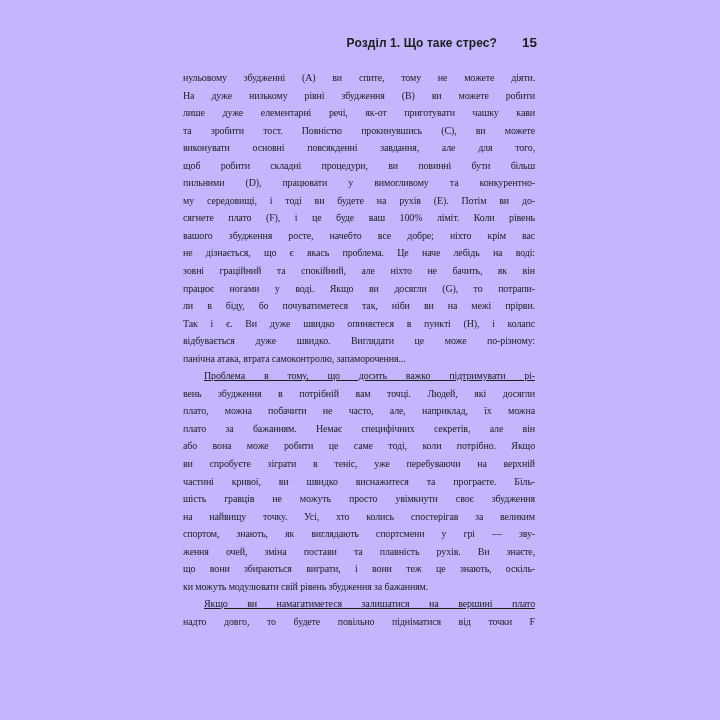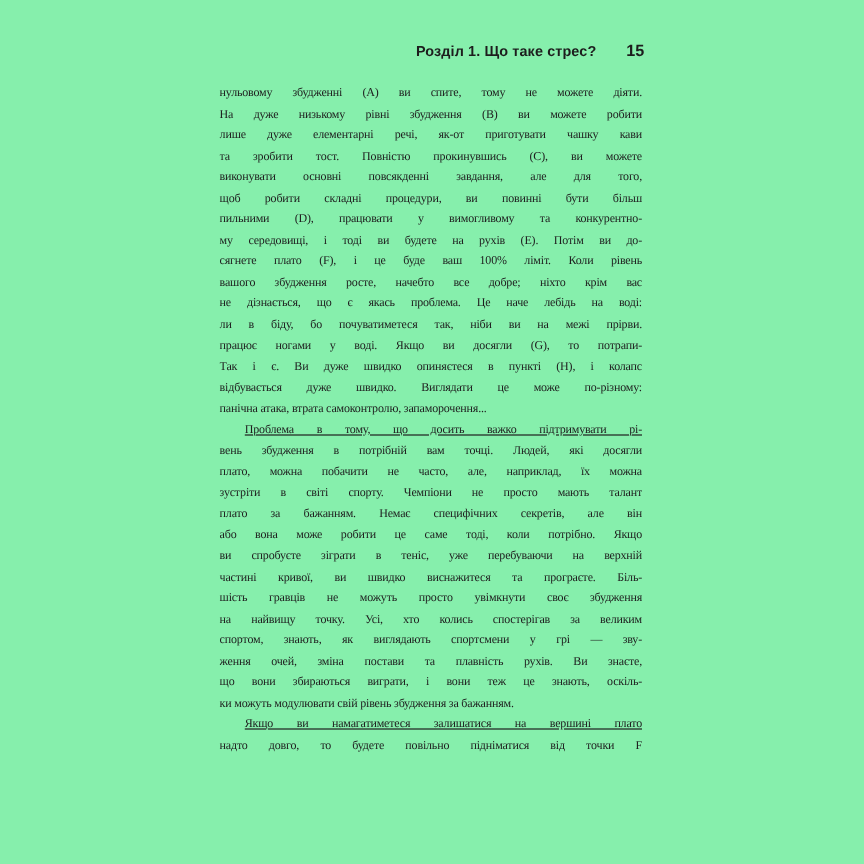--- a/index.html
+++ b/index.html
@@ -4,21 +4,21 @@
 <style>
   html, body {
     margin: 0;
     padding: 0;
     background: #ffffff;
   }
   .page {
     position: relative;
     width: 720px;
     height: 720px;
-    background: #86efac;
+    background: #c4b5fd;
     overflow: hidden;
     font-family: "Liberation Serif", serif;
   }
   .page-header {
     position: absolute;
     left: 183px;
     top: 35px;
     width: 354px;
     display: flex;
     justify-content: flex-end;
@@ -78,31 +78,31 @@
         <div class="line just">На дуже низькому рівні збудження (B) ви можете робити</div>
         <div class="line just">лише дуже елементарні речі, як-от приготувати чашку кави</div>
         <div class="line just">та зробити тост. Повністю прокинувшись (C), ви можете</div>
         <div class="line just">виконувати основні повсякденні завдання, але для того,</div>
         <div class="line just">щоб робити складні процедури, ви повинні бути більш</div>
         <div class="line just">пильними (D), працювати у вимогливому та конкурентно-</div>
         <div class="line just">му середовищі, і тоді ви будете на рухів (E). Потім ви до-</div>
         <div class="line just">сягнете плато (F), і це буде ваш 100% ліміт. Коли рівень</div>
         <div class="line just">вашого збудження росте, начебто все добре; ніхто крім вас</div>
         <div class="line just">не дізнається, що є якась проблема. Це наче лебідь на воді:</div>
+        <div class="line just">зовні граційний та спокійний, але ніхто не бачить, як він</div>
+        <div class="line just">працює ногами у воді. Якщо ви досягли (G), то потрапи-</div>
         <div class="line just">ли в біду, бо почуватиметеся так, ніби ви на межі прірви.</div>
-        <div class="line just">працює ногами у воді. Якщо ви досягли (G), то потрапи-</div>
         <div class="line just">Так і є. Ви дуже швидко опиняєтеся в пункті (H), і колапс</div>
         <div class="line just">відбувається дуже швидко. Виглядати це може по-різному:</div>
         <div class="line">панічна атака, втрата самоконтролю, запаморочення...</div>
       </div>
       <div class="paragraph">
         <div class="line just indent">Проблема в тому, що досить важко підтримувати рі-</div>
         <div class="line just">вень збудження в потрібній вам точці. Людей, які досягли</div>
         <div class="line just">плато, можна побачити не часто, але, наприклад, їх можна</div>
-        <div class="line just">зустріти в світі спорту. Чемпіони не просто мають талант</div>
         <div class="line just">плато за бажанням. Немає специфічних секретів, але він</div>
         <div class="line just">або вона може робити це саме тоді, коли потрібно. Якщо</div>
         <div class="line just">ви спробуєте зіграти в теніс, уже перебуваючи на верхній</div>
         <div class="line just">частині кривої, ви швидко виснажитеся та програєте. Біль-</div>
         <div class="line just">шість гравців не можуть просто увімкнути своє збудження</div>
         <div class="line just">на найвищу точку. Усі, хто колись спостерігав за великим</div>
         <div class="line just">спортом, знають, як виглядають спортсмени у грі — зву-</div>
         <div class="line just">ження очей, зміна постави та плавність рухів. Ви знаєте,</div>
         <div class="line just">що вони збираються виграти, і вони теж це знають, оскіль-</div>
         <div class="line">ки можуть модулювати свій рівень збудження за бажанням.</div>

